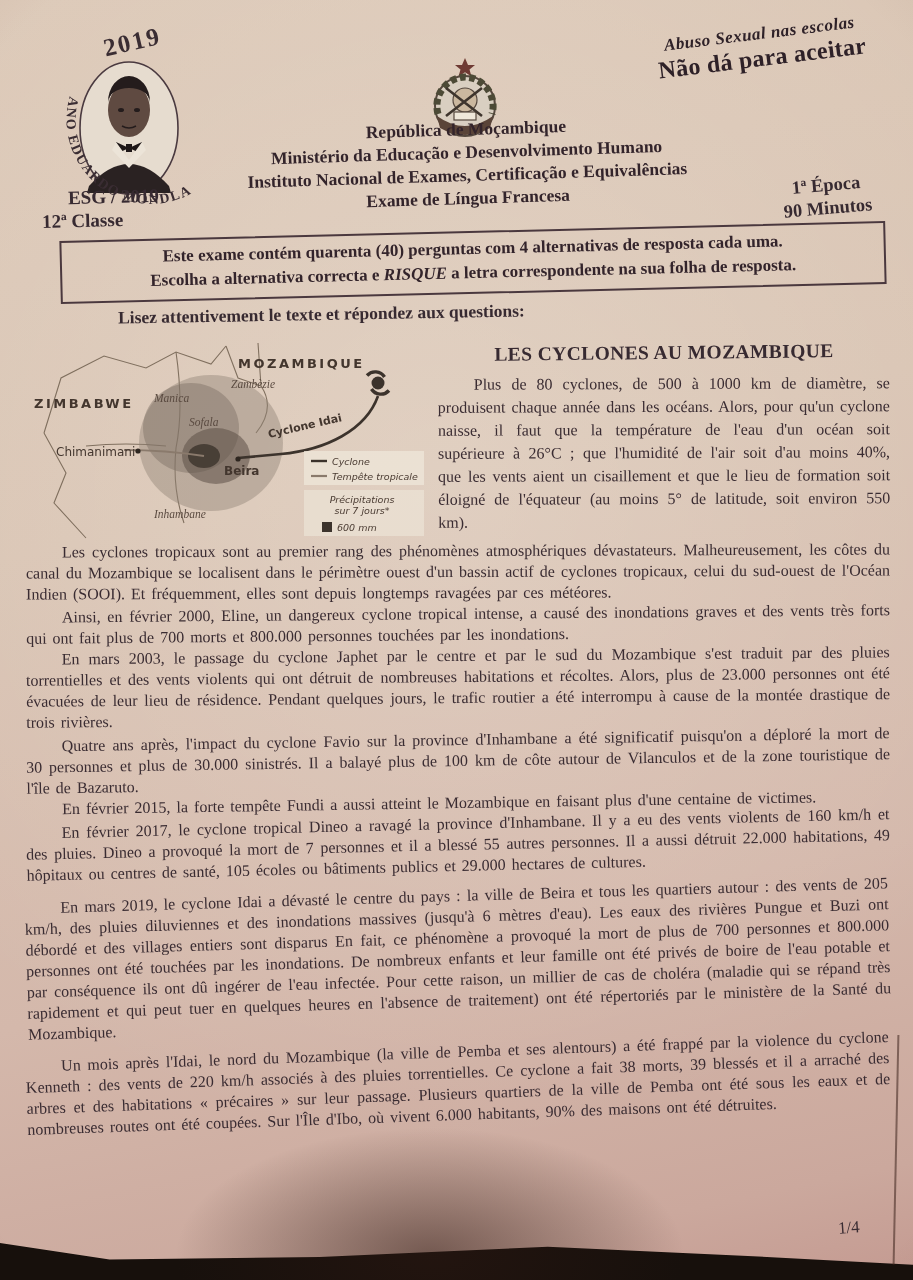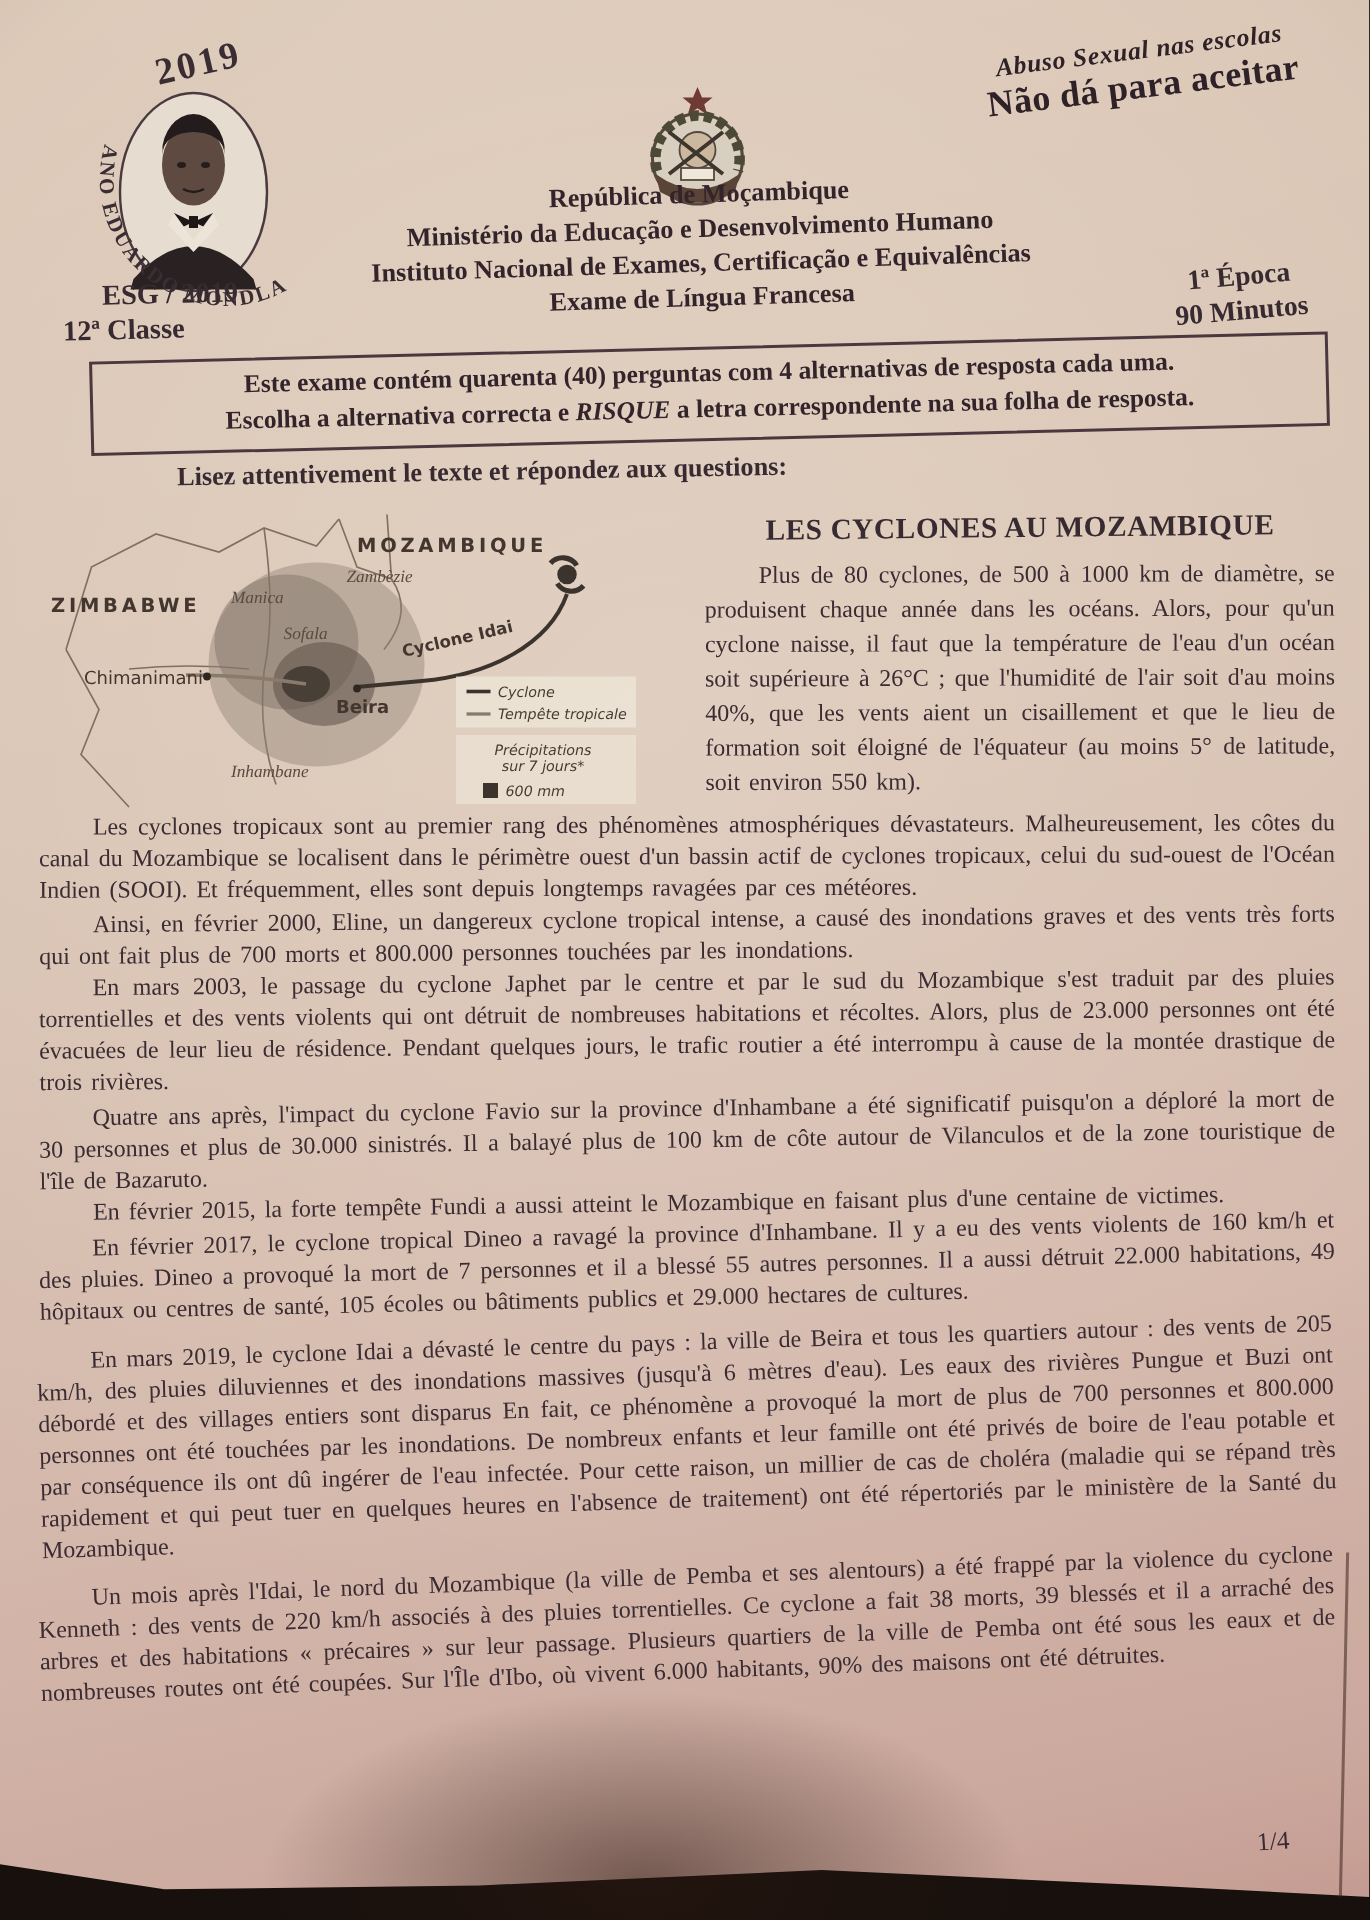--- a/index.html
+++ b/index.html
@@ -34,21 +34,21 @@
        transform:rotate(-5deg);font-weight:bold;font-size:18.5px;line-height:23px;}
   
   .rulebox{position:absolute;left:60px;top:231px;width:806px;transform:rotate(-1.4deg);
        border:2px solid #4a383e;padding:4px 8px 7px;text-align:center;
        font-weight:bold;font-size:17px;line-height:24px;color:#33242b;}
   .prompt{position:absolute;left:118px;top:304px;font-weight:bold;font-size:17.5px;transform:rotate(-1deg);}
   
   .article{position:absolute;left:26px;top:338px;width:864px;}
   .toprow{display:flex;}
   .map-fig{width:402px;height:202px;flex:0 0 402px;margin-right:10px;position:relative;}
-  .rightcol{flex:1;margin-left:32px;}
+  .rightcol{flex:1;}
   h1.title{font-size:19.5px;font-weight:bold;text-align:center;margin:4px 0 8px;
        letter-spacing:.4px;transform:rotate(-0.6deg);}
   .article p{margin:0;text-align:justify;text-indent:36px;font-size:16px;line-height:21px;
        word-spacing:2px;color:#3a2c32;}
   .rightcol p{line-height:23px;font-size:16px;}
   .r0{transform:rotate(-0.2deg);} .r1{transform:rotate(-0.5deg);}
   .r2{transform:rotate(-0.9deg);} .r3{transform:rotate(-1.3deg);}
   .r4{transform:rotate(-1.7deg);} .r5{transform:rotate(-2deg);}
   .gap{margin-top:9px !important;}
   .pagenum{position:absolute;left:838px;top:1218px;font-size:17px;transform:rotate(-4deg);color:#3a2c32;}

